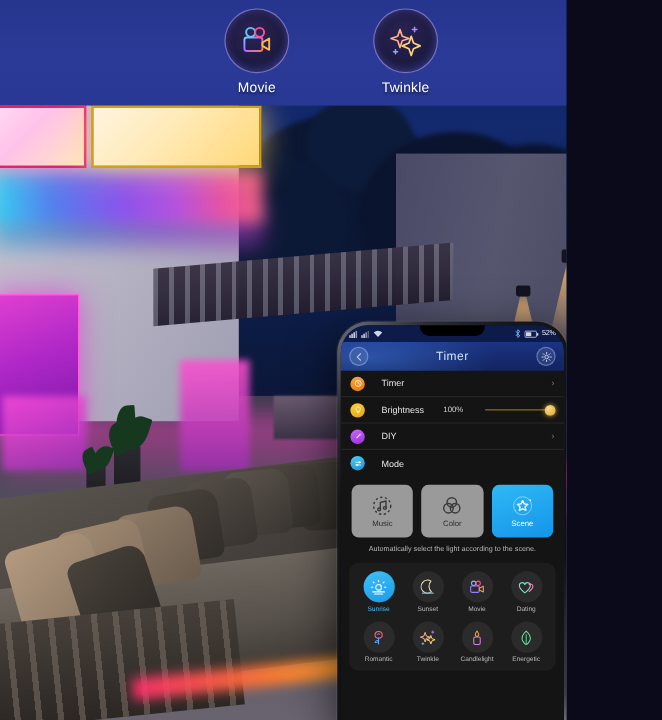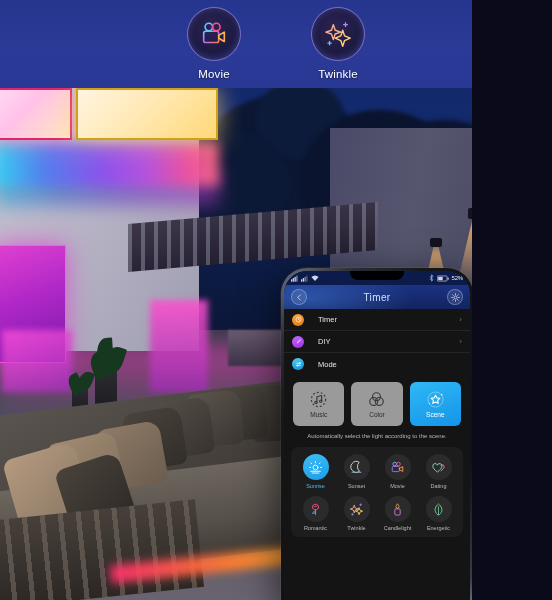--- a/index.html
+++ b/index.html
@@ -464,20 +464,34 @@
           <div class="row-ico" style="background:linear-gradient(160deg,#ffa53a,#e07b12);">
             <svg width="7" height="7" viewBox="0 0 10 10">
                 <circle cx="5" cy="5" r="3.6" stroke="#fff" stroke-width=".9" fill="none"></circle>
                 <path d="M5 2.8 V5 L6.6 6" stroke="#fff" stroke-width=".9" fill="none" stroke-linecap="round"></path>
               </svg>
           </div>
           <div class="row-label">Timer</div>
           <div class="chev">›</div>
         </div>
 
+        <div class="row">
+          <div class="row-ico" style="background:linear-gradient(160deg,#ffd23a,#e0a512);">
+            <svg width="7" height="7" viewBox="0 0 10 10">
+                <path d="M5 1.4 A2.6 2.6 0 0 1 6.6 6 V7 H3.4 V6 A2.6 2.6 0 0 1 5 1.4Z" stroke="#fff" stroke-width=".85" fill="none"></path>
+                <path d="M4 8.4 h2" stroke="#fff" stroke-width=".85" stroke-linecap="round"></path>
+              </svg>
+          </div>
+          <div class="row-label">Brightness</div>
+          <div class="row-val">100%</div>
+          <div class="slider-wrap">
+            <div class="slider-track"></div>
+            <div class="slider-knob"></div>
+          </div>
+        </div>
 
         <div class="row">
           <div class="row-ico" style="background:linear-gradient(160deg,#c86aff,#9b2fe0);">
             <svg width="7" height="7" viewBox="0 0 10 10">
                 <path d="M7.2 2.2 L4 5.4 L3 7.2 L4.8 6.2 L8 3 Z" stroke="#fff" stroke-width=".85" fill="none" stroke-linejoin="round"></path>
               </svg>
           </div>
           <div class="row-label">DIY</div>
           <div class="chev">›</div>
         </div>

